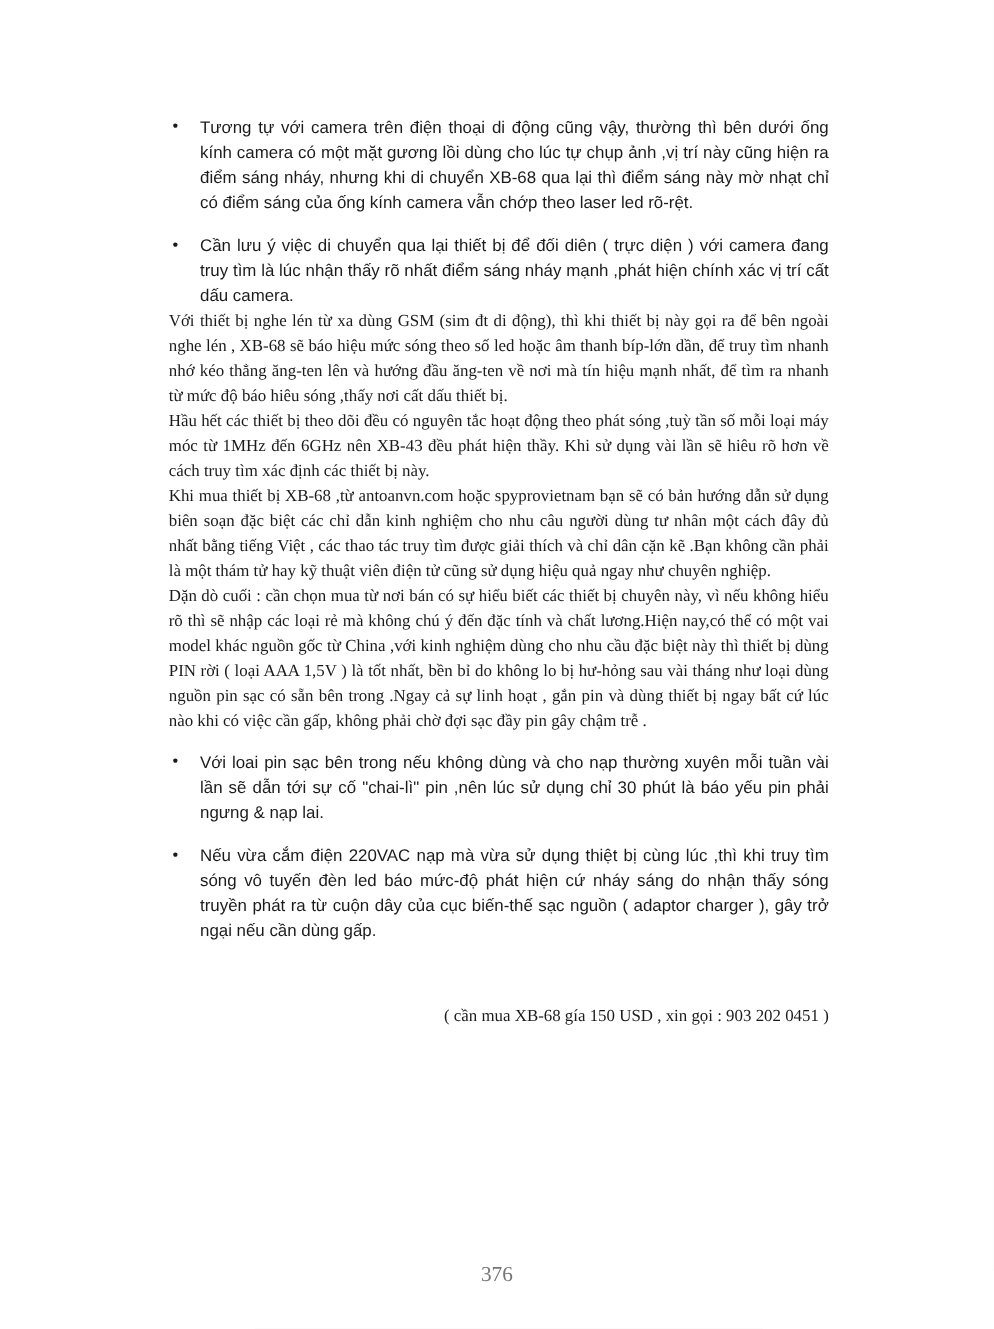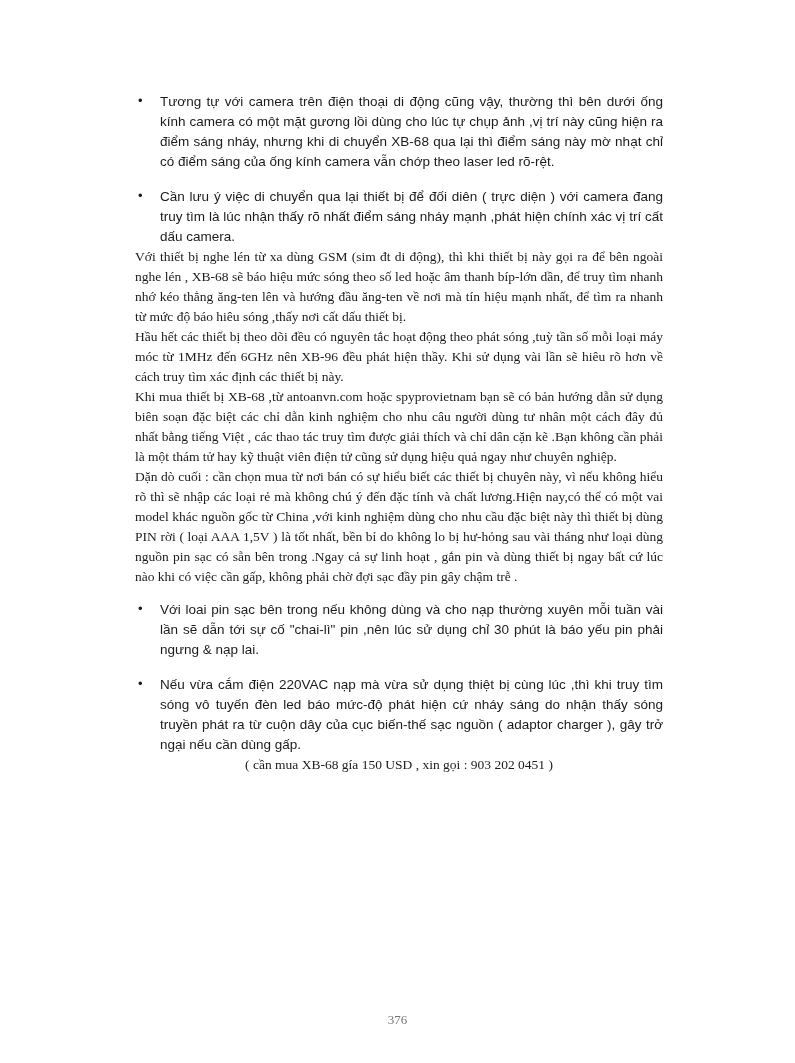--- a/index.html
+++ b/index.html
@@ -42,31 +42,31 @@
     font-weight: 400;
     line-height: 20px;
     margin: 7px 0 0 0;
   }
   .para {
     margin: 0;
     text-align: justify;
     font-family: Liberation Serif, serif;
   }
   .bottom-list { margin-top: 13px; }
-  .test-note { text-align: center; }
+  .test-note { text-align: right; margin-top: 48px; }
   .footer {
     position: absolute;
     left: 0;
     right: 0;
     top: 1010px;
     text-align: center;
   }
   .page-number {
     color: #767676;
-    font-size: 13px;
+    font-size: 17px;
     font-family: "Liberation Serif", "DejaVu Serif", serif;
   }
 </style>
 </head>
 <body>
 
 <div class="page">
   <div class="content">
 
     <ul class="bullet-list top-list">
@@ -75,21 +75,21 @@
         <span class="bullet-text">Tương tự với camera trên điện thoại di động cũng vậy, thường thì bên dưới ống kính camera có một mặt gương lồi dùng cho lúc tự chụp ảnh ,vị trí này cũng hiện ra điểm sáng nháy, nhưng khi di chuyển XB-68 qua lại thì điểm sáng này mờ nhạt chỉ có điểm sáng của ống kính camera vẫn chớp theo laser led rõ-rệt.</span>
       </li>
       <li class="bullet-item">
         <span class="bullet-marker">•</span>
         <span class="bullet-text">Cần lưu ý việc di chuyển qua lại thiết bị để đối diên ( trực diện ) với camera đang truy tìm là lúc nhận thấy rõ nhất điểm sáng nháy mạnh ,phát hiện chính xác vị trí cất dấu camera.</span>
       </li>
     </ul>
 
 
     <p class="para">Với thiết bị nghe lén từ xa dùng GSM (sim đt di động), thì khi thiết bị này gọi ra để bên ngoài nghe lén , XB-68 sẽ báo hiệu mức sóng theo số led hoặc âm thanh bíp-lớn dần, để truy tìm nhanh nhớ kéo thẳng ăng-ten lên và hướng đầu ăng-ten về nơi mà tín hiệu mạnh nhất, để tìm ra nhanh từ mức độ báo hiêu sóng ,thấy nơi cất dấu thiết bị.</p>
-    <p class="para">Hầu hết các thiết bị theo dõi đều có nguyên tắc hoạt động theo phát sóng ,tuỳ tần số mỗi loại máy móc từ 1MHz đến 6GHz nên XB-96 đều phát hiện thầy. Khi sử dụng vài lần sẽ hiêu rõ hơn về cách truy tìm xác định các thiết bị này.</p>
+    <p class="para">Hầu hết các thiết bị theo dõi đều có nguyên tắc hoạt động theo phát sóng ,tuỳ tần số mỗi loại máy móc từ 1MHz đến 6GHz nên XB-43 đều phát hiện thầy. Khi sử dụng vài lần sẽ hiêu rõ hơn về cách truy tìm xác định các thiết bị này.</p>
     <p class="para">Khi mua thiết bị XB-68 ,từ antoanvn.com hoặc spyprovietnam bạn sẽ có bản hướng dẫn sử dụng biên soạn đặc biệt các chỉ dẫn kinh nghiệm cho nhu câu người dùng tư nhân một cách đây đủ nhất bằng tiếng Việt , các thao tác truy tìm được giải thích và chỉ dân cặn kẽ .Bạn không cần phải là một thám tử hay kỹ thuật viên điện tử cũng sử dụng hiệu quả ngay như chuyên nghiệp.</p>
     <p class="para">Dặn dò cuối : cần chọn mua từ nơi bán có sự hiểu biết các thiết bị chuyên này, vì nếu không hiểu rõ thì sẽ nhập các loại rẻ mà không chú ý đến đặc tính và chất lương.Hiện nay,có thể có một vai model khác nguồn gốc từ China ,với kinh nghiệm dùng cho nhu cầu đặc biệt này thì thiết bị dùng PIN rời ( loại AAA 1,5V ) là tốt nhất, bền bỉ do không lo bị hư-hỏng sau vài tháng như loại dùng nguồn pin sạc có sẵn bên trong .Ngay cả sự linh hoạt , gắn pin và dùng thiết bị ngay bất cứ lúc nào khi có việc cần gấp, không phải chờ đợi sạc đầy pin gây chậm trễ .</p>
 
     <ul class="bullet-list bottom-list">
       <li class="bullet-item">
         <span class="bullet-marker">•</span>
         <span class="bullet-text">Với loai pin sạc bên trong nếu không dùng và cho nạp thường xuyên mỗi tuần vài lần sẽ dẫn tới sự cố "chai-lì" pin ,nên lúc sử dụng chỉ 30 phút là báo yếu pin phải ngưng &amp; nạp lai.</span>
       </li>
       <li class="bullet-item">
         <span class="bullet-marker">•</span>

